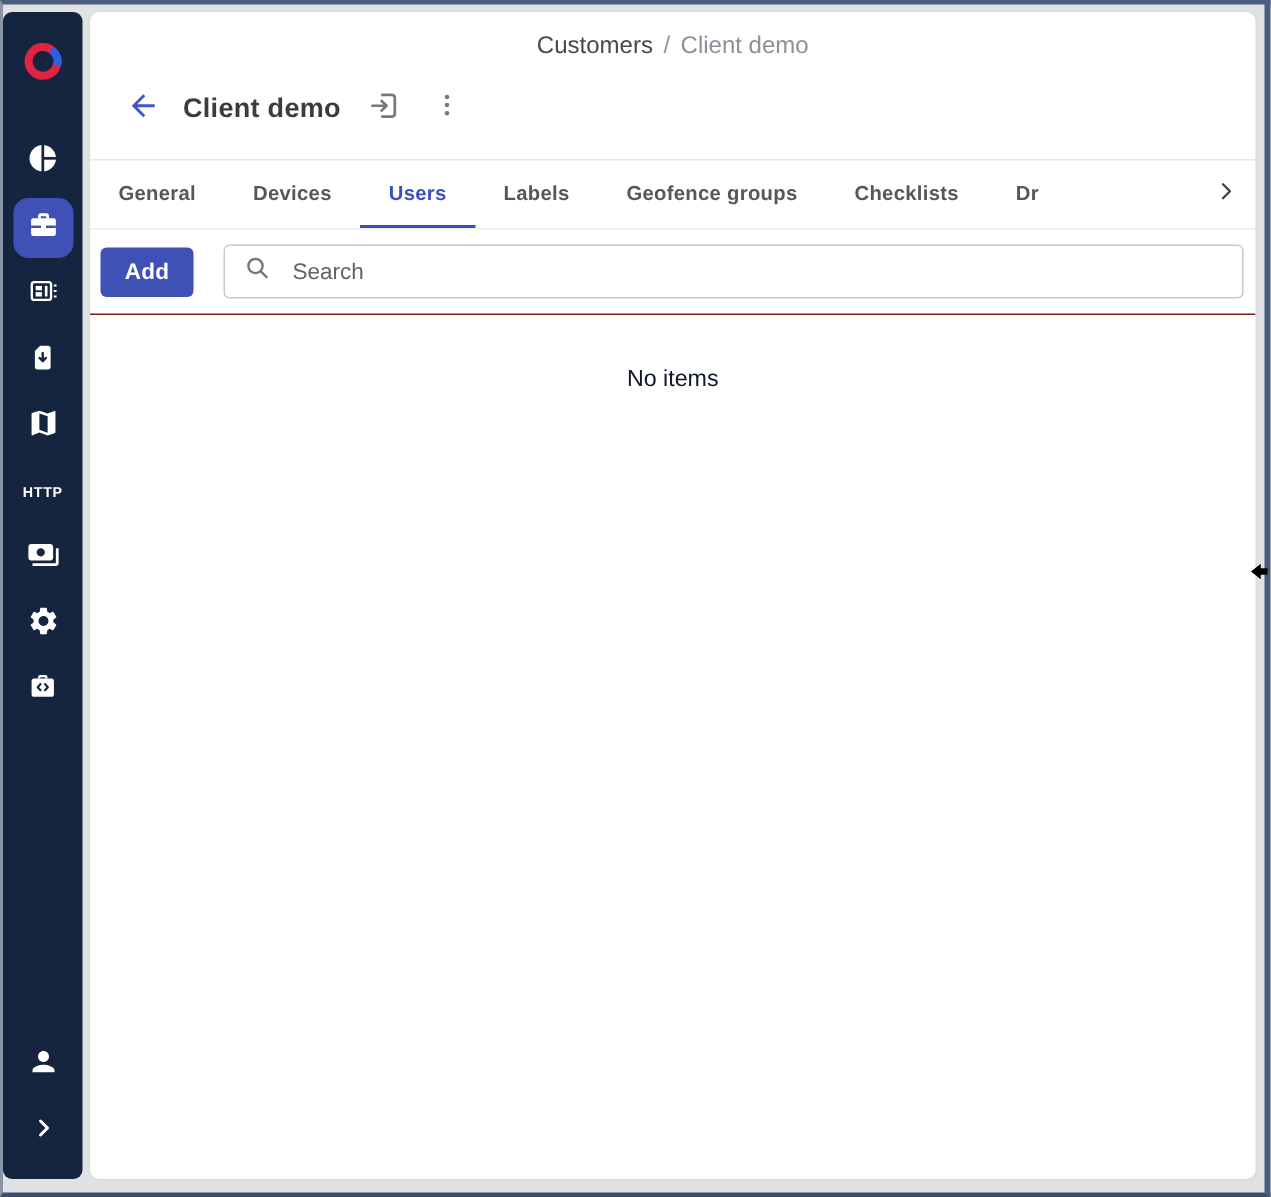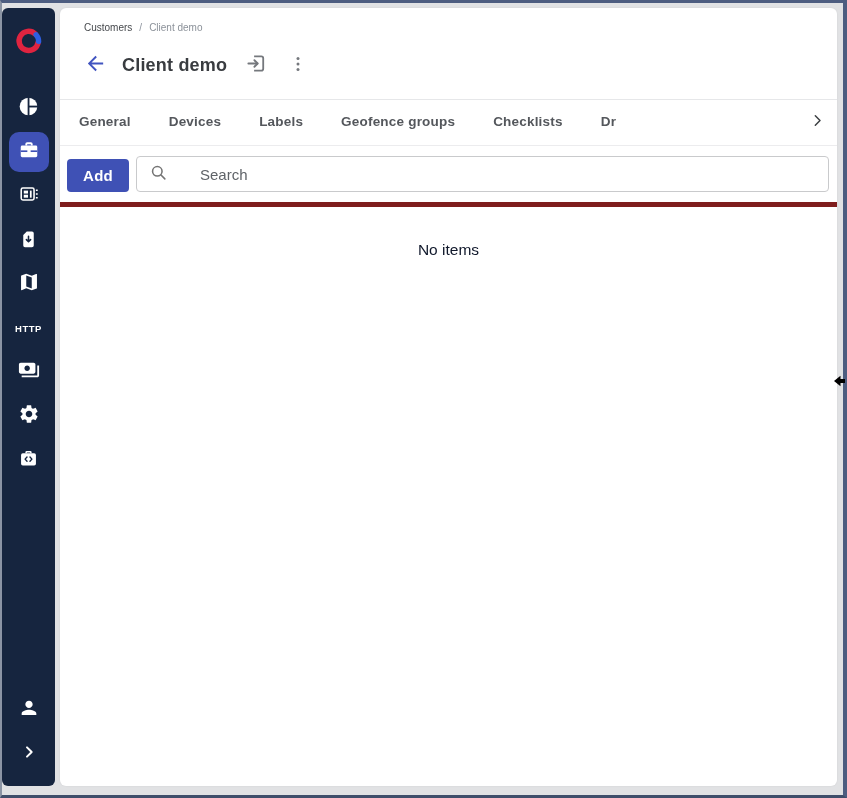--- a/index.html
+++ b/index.html
@@ -21,21 +21,21 @@
   .http-label{color:#ffffff;font-size:9.5px;font-weight:700;letter-spacing:.5px;}
   .side-spacer{flex:1 1 auto;}
   .side-bottom{display:flex;flex-direction:column;align-items:center;padding-bottom:10px;}
 
   
   .card{position:absolute;left:58px;right:6px;top:5px;bottom:9px;background:#ffffff;
     border-radius:6px;box-shadow:0 0 2px rgba(0,0,0,.08);display:flex;flex-direction:column;
     overflow:hidden;}
 
   .card-header{padding:14px 24px 0 24px;}
-  .breadcrumb{font-size:10px;color:#45484c;display:flex;gap:7px;align-items:center;}
+  .breadcrumb{font-size:16px;color:#45484c;display:flex;gap:7px;align-items:center;justify-content:center;}
   .crumb-sep{color:#9096a0;}
   .crumb-current{color:#8b9199;}
   .title-row{display:flex;align-items:center;margin-top:10px;padding-bottom:11px;}
   .back-btn{width:26px;height:26px;display:flex;align-items:center;justify-content:center;
     cursor:pointer;margin-left:-2px;}
   .page-title{font-size:18px;font-weight:700;color:#393c40;margin-left:14px;letter-spacing:.2px;}
   .hdr-ic{width:30px;height:30px;display:flex;align-items:center;justify-content:center;cursor:pointer;}
   .exit-btn{margin-left:14px;}
   .kebab-btn{margin-left:12px;}
   .hdr-divider{height:1px;background:#e6e7e9;}
@@ -44,29 +44,29 @@
   .tabs{display:flex;align-items:stretch;height:45px;border-bottom:1px solid #ececee;
     position:relative;padding-right:22px;overflow:hidden;}
   .tab{display:flex;align-items:center;justify-content:center;padding:0 19px;
     font-size:13.5px;font-weight:600;color:#54575c;letter-spacing:.2px;cursor:pointer;
     white-space:nowrap;box-sizing:border-box;border-bottom:2.5px solid transparent;}
   .tab.active{color:#3d50c3;border-bottom-color:#3d50c3;}
   .tabs-more{position:absolute;right:6px;top:0;bottom:0;width:28px;display:flex;
     align-items:center;justify-content:center;cursor:pointer;}
 
   
-  .toolbar{display:flex;gap:7px;align-items:flex-end;padding:10px 8px 10px 7px;
-    border-bottom:5px solid #7f1d1d;}
+  .toolbar{display:flex;gap:20px;align-items:center;padding:10px 8px 10px 7px;
+    border-bottom:1px solid #7f1d1d;}
   .add-btn{width:62px;height:33px;background:#3f51b5;color:#fff;font-size:15px;font-weight:700;
     border:none;border-radius:4px;cursor:pointer;font-family:"Liberation Sans",sans-serif;
     letter-spacing:.2px;}
   .search-box{flex:1;height:36px;border:1px solid #c9cacc;border-radius:4px;display:flex;
     align-items:center;box-sizing:border-box;padding:0 12px;background:#fff;}
   .search-box input{border:none;outline:none;flex:1;font-size:15px;color:#3c4043;
-    margin-left:30px;font-family:"Liberation Sans",sans-serif;background:transparent;}
+    margin-left:12px;font-family:"Liberation Sans",sans-serif;background:transparent;}
   .search-box input::placeholder{color:#5f6368;opacity:1;}
 
   
   .content{flex:1;display:flex;justify-content:center;}
   .empty-text{margin-top:34px;font-size:15.5px;color:#0f172a;}
 
   
   .cursor{position:absolute;left:831px;top:371px;z-index:5;}
 </style>
 </head>
@@ -226,20 +226,21 @@
                 <circle cx="12" cy="18.5" r="1.8"></circle>
             </svg></span>
         </div>
       </div>
     </div>
     <div class="hdr-divider"></div>
 
     <div class="tabs">
       <div class="tab">General</div>
       <div class="tab">Devices</div>
+      <div class="tab active">Users</div>
       <div class="tab">Labels</div>
       <div class="tab">Geofence groups</div>
       <div class="tab">Checklists</div>
       <div class="tab">Dr</div>
       <div class="tabs-more">
         <span>
           <svg width="15" height="15" viewBox="0 0 24 24" fill="none" stroke="#3c4043" stroke-width="2.4" stroke-linecap="round" stroke-linejoin="round">
             <polyline points="8.5,4.5 16,12 8.5,19.5"></polyline>
           </svg></span>
       </div>

